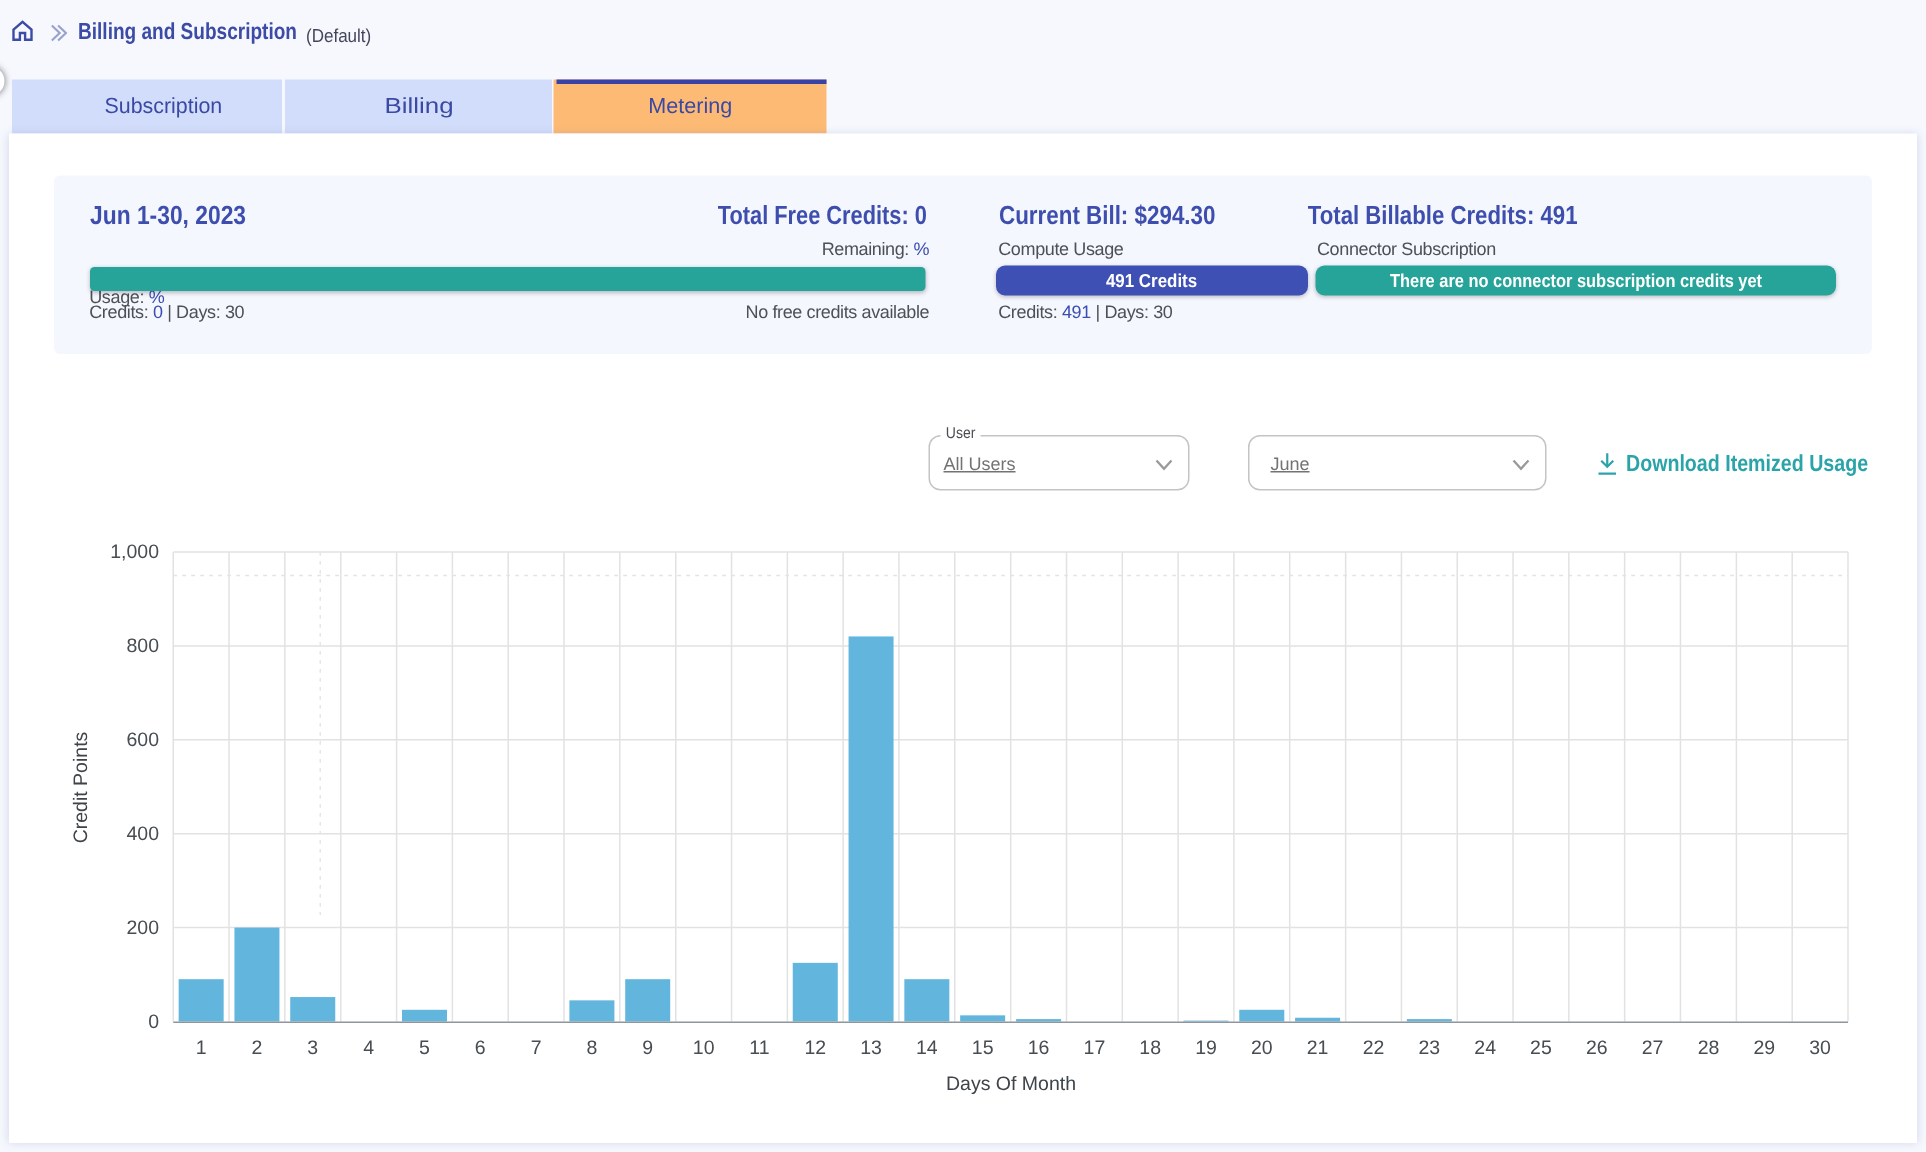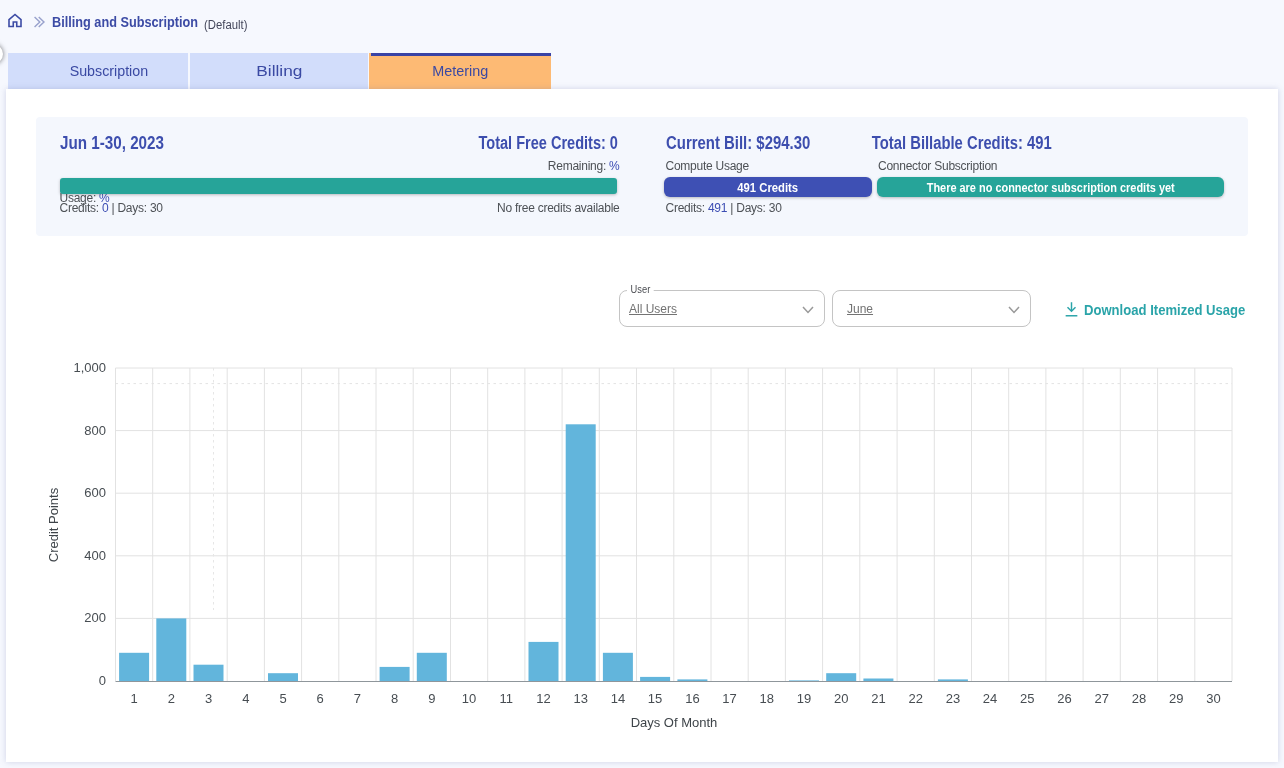--- a/index.html
+++ b/index.html
@@ -49,21 +49,21 @@
 <div class="abs gray12" style="left:59.5px;top:200.5px;width:560px;text-align:right;">No free credits available</div>
 
 <div class="abs" style="left:665.5px;top:132.5px;"><span style="display:inline-block;font-size:17.5px;font-weight:700;color:#3d4eae;white-space:pre;transform:scaleX(0.8527);transform-origin:left top;">Current Bill: $294.30</span></div>
 <div class="abs" style="left:665.5px;top:132.5px;width:559px;text-align:center;"><span style="display:inline-block;font-size:17.5px;font-weight:700;color:#3d4eae;white-space:pre;transform:scaleX(0.8455);transform-origin:right top;">Total Billable Credits: 491</span></div>
 <div class="abs gray12" style="left:665.5px;top:158.5px;">Compute Usage</div>
 <div class="abs gray12" style="left:878px;top:158.5px;">Connector Subscription</div>
 <div class="abs" style="left:663.5px;top:176.5px;width:208.5px;height:20.5px;background:#3e50b4;border-radius:6px;box-shadow:0 1px 3px rgba(0,0,0,.25);text-align:center;line-height:20.5px;"><span style="display:inline-block;font-size:12.5px;font-weight:700;color:#fff;white-space:pre;transform:scaleX(0.9020);">491 Credits</span></div>
 <div class="abs" style="left:877px;top:176.5px;width:347px;height:20.5px;background:#26a499;border-radius:6px;box-shadow:0 1px 3px rgba(0,0,0,.25);text-align:center;line-height:20.5px;"><span style="display:inline-block;font-size:12.5px;font-weight:700;color:#fff;white-space:pre;transform:scaleX(0.8751);">There are no connector subscription credits yet</span></div>
 <div class="abs gray12" style="left:665.5px;top:200.5px;">Credits: <span class="blue" style="font-weight:400;">491</span> | Days: 30</div>
 
-<div class="selbox" style="left:619px;top:290px;width:206px;">
+<div class="selbox" style="left:619px;top:290px;width:174px;">
   <div class="abs" style="left:7px;top:-8px;background:#fff;padding:0 4px;font-size:10.5px;color:#4b4d52;transform:scaleX(0.89);transform-origin:left top;">User</div>
   <div class="seltext" style="left:9px;">All Users</div>
   <svg class="abs" style="right:10px;top:15px" width="12" height="8" viewBox="0 0 12 8" fill="none" stroke="#999" stroke-width="1.5">
       <path d="M1 1 L6 6.5 L11 1"></path>
     </svg>
 </div>
 <div class="selbox" style="left:832px;top:290px;width:199px;">
   <div class="seltext" style="left:14px;">June</div>
   <svg class="abs" style="right:10px;top:15px" width="12" height="8" viewBox="0 0 12 8" fill="none" stroke="#999" stroke-width="1.5">
       <path d="M1 1 L6 6.5 L11 1"></path>

